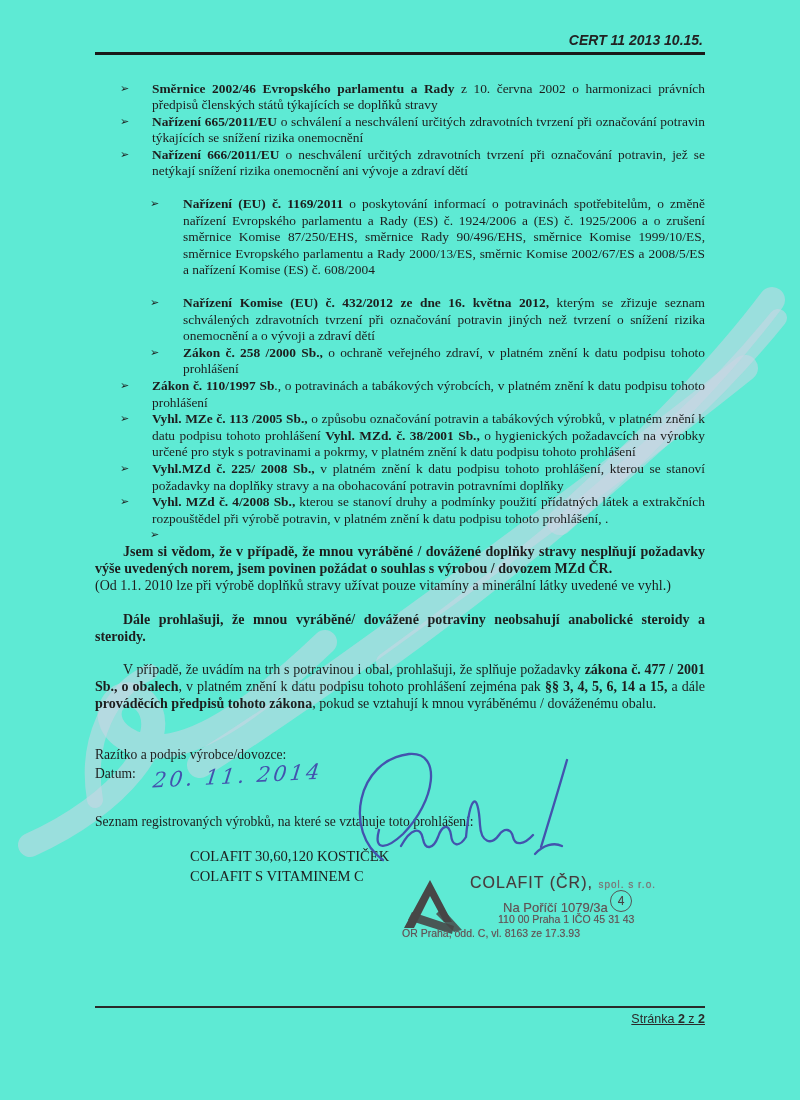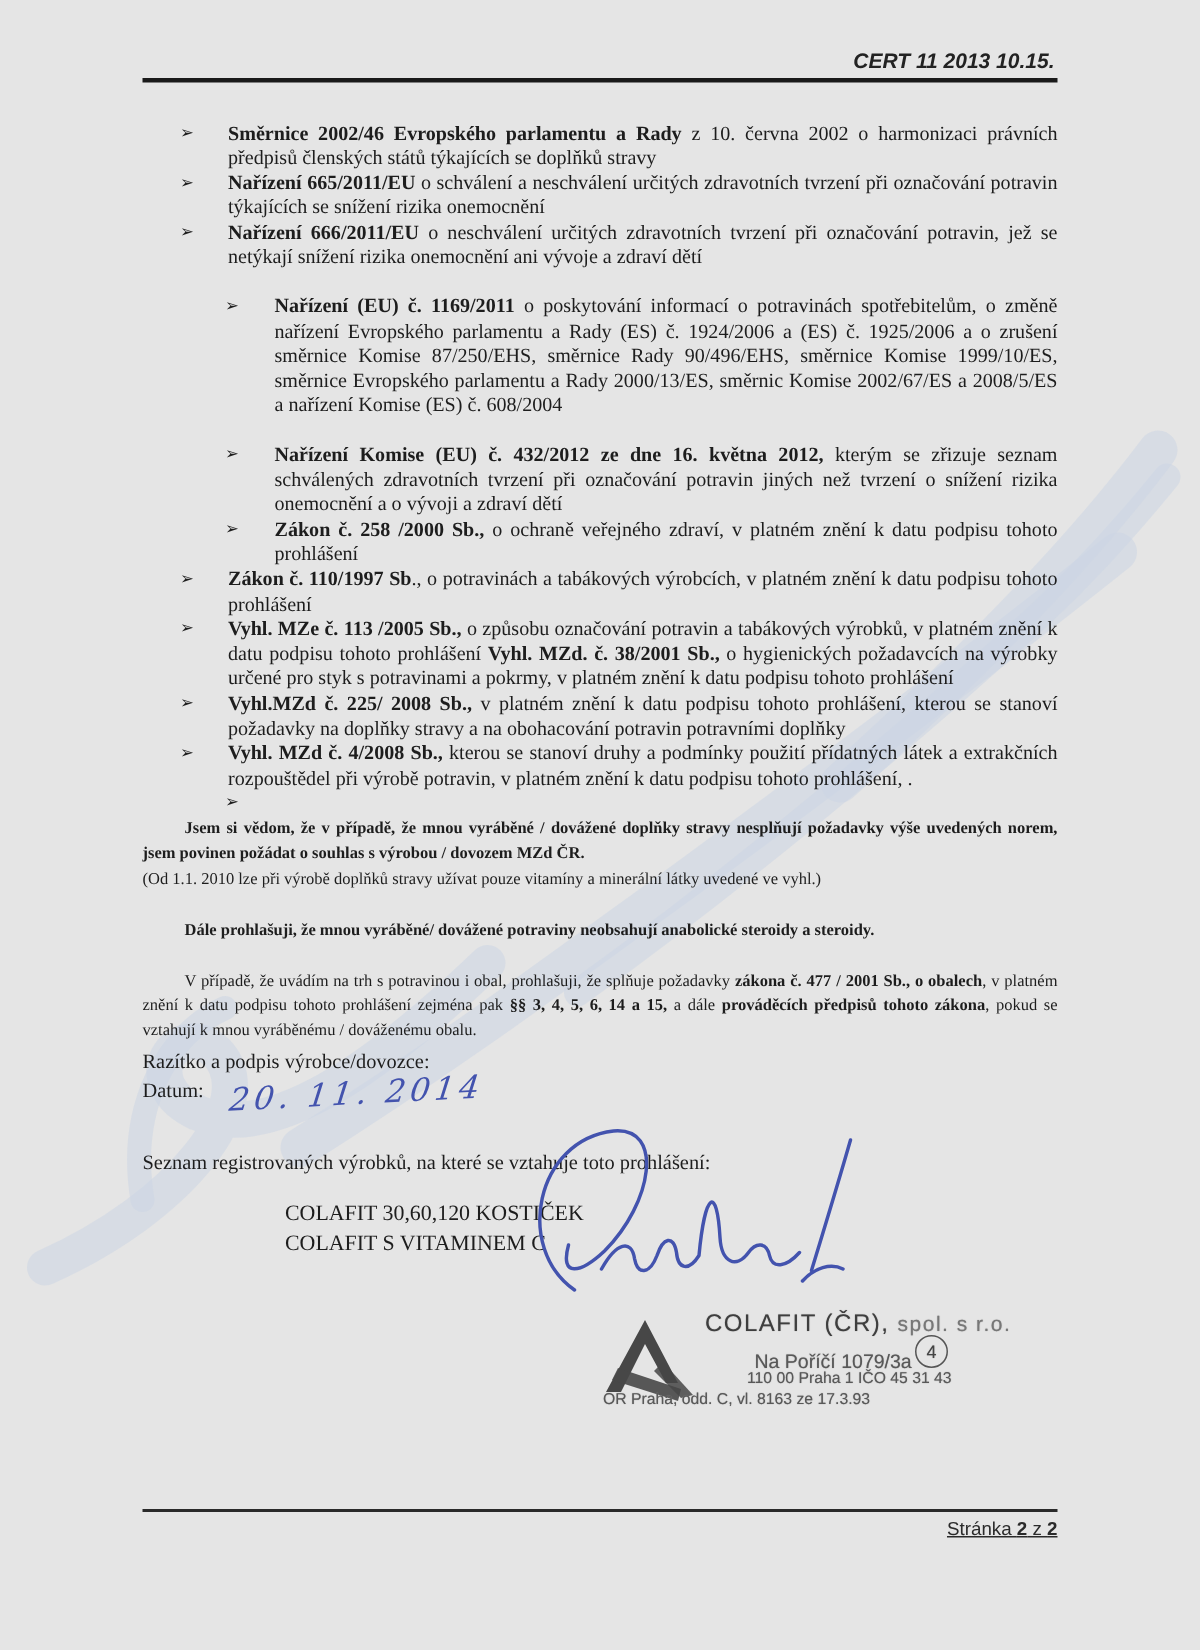--- a/index.html
+++ b/index.html
@@ -1,19 +1,19 @@
 <!DOCTYPE html>
 <html><head>
 <meta charset="utf-8">
 <style>
   html,body{margin:0;padding:0;background:#ffffff;}
   .page{
     position:relative;
     width:800px;height:1100px;
-    background:#e5e5e5;
+    background:#5eead4;
     overflow:hidden;
     font-family:"Liberation Serif","DejaVu Serif",serif;
     color:#1d1d1d;
   }
   .watermark{
     position:absolute;left:0;top:0;width:800px;height:1100px;
     pointer-events:none;z-index:0;
   }
   .content{position:relative;z-index:1;padding:0 95px;}
   .doc-header{
@@ -29,43 +29,43 @@
   .li.l1{padding-left:57px;}
   .li.l2{padding-left:88px;}
   .li .bullet{
     position:absolute;top:0;
     font-family:"DejaVu Sans",sans-serif;font-size:11px;color:#1d1d1d;
   }
   .li.l1 .bullet{left:25px;}
   .li.l2 .bullet{left:55px;}
   .li.gap{margin-top:16px;}
   .b{font-weight:bold;}
-  .paras{font-size:11px;line-height:16.8px;}
+  .paras{font-size:14px;line-height:16.8px;}
   .para{text-align:justify;margin:0;}
   .para.indent{text-indent:28px;}
   .para.gap{margin-top:17px;}
-  .stamp-sign-row{margin-top:4px;font-size:13.6px;}
+  .stamp-sign-row{margin-top:34px;font-size:13.6px;}
   .datum-row{position:relative;font-size:13.6px;margin-top:3px;height:30px;}
   .handwritten-date{
     position:absolute;left:58px;top:-2px;
     font-family:"DejaVu Serif",serif;font-style:italic;
     font-size:21px;color:#4353ae;letter-spacing:3px;
     transform:rotate(-3deg) skewX(-10deg);
   }
   .products-intro{margin-top:18px;font-size:13.6px;}
   .products{margin-top:16px;margin-left:95px;font-size:14.6px;line-height:20px;}
   .signature-svg{position:absolute;left:335px;top:732px;z-index:2;}
   .stamp{
     position:absolute;left:398px;top:872px;width:280px;height:84px;z-index:2;
     font-family:"Liberation Sans","DejaVu Sans",sans-serif;color:#4f4f4f;
     text-shadow:0 0 0.7px #8a8a8a;
   }
   .stamp-logo{position:absolute;left:4px;top:6px;}
   .stamp-name{position:absolute;left:72px;top:2px;font-size:16px;letter-spacing:1px;color:#3e3e3e;}
-  .stamp-suffix{font-size:14px;color:#777;letter-spacing:1px;}
+  .stamp-suffix{font-size:10px;color:#777;letter-spacing:1px;}
   .stamp-l1{position:absolute;left:105px;top:28px;font-size:13px;color:#585858;}
   .stamp-l2{position:absolute;left:100px;top:41px;font-size:10.5px;color:#585858;}
   .stamp-l3{position:absolute;left:4px;top:55px;font-size:10.5px;color:#585858;}
   .stamp-circle{
     position:absolute;left:212px;top:18px;width:20px;height:20px;
     border:1.6px solid #555;border-radius:50%;
     font-size:12px;line-height:20px;text-align:center;color:#444;
   }
   .footer{position:absolute;left:95px;right:95px;top:1006px;z-index:1;}
   .footer-rule{height:1.6px;background:#2a2a2a;}

